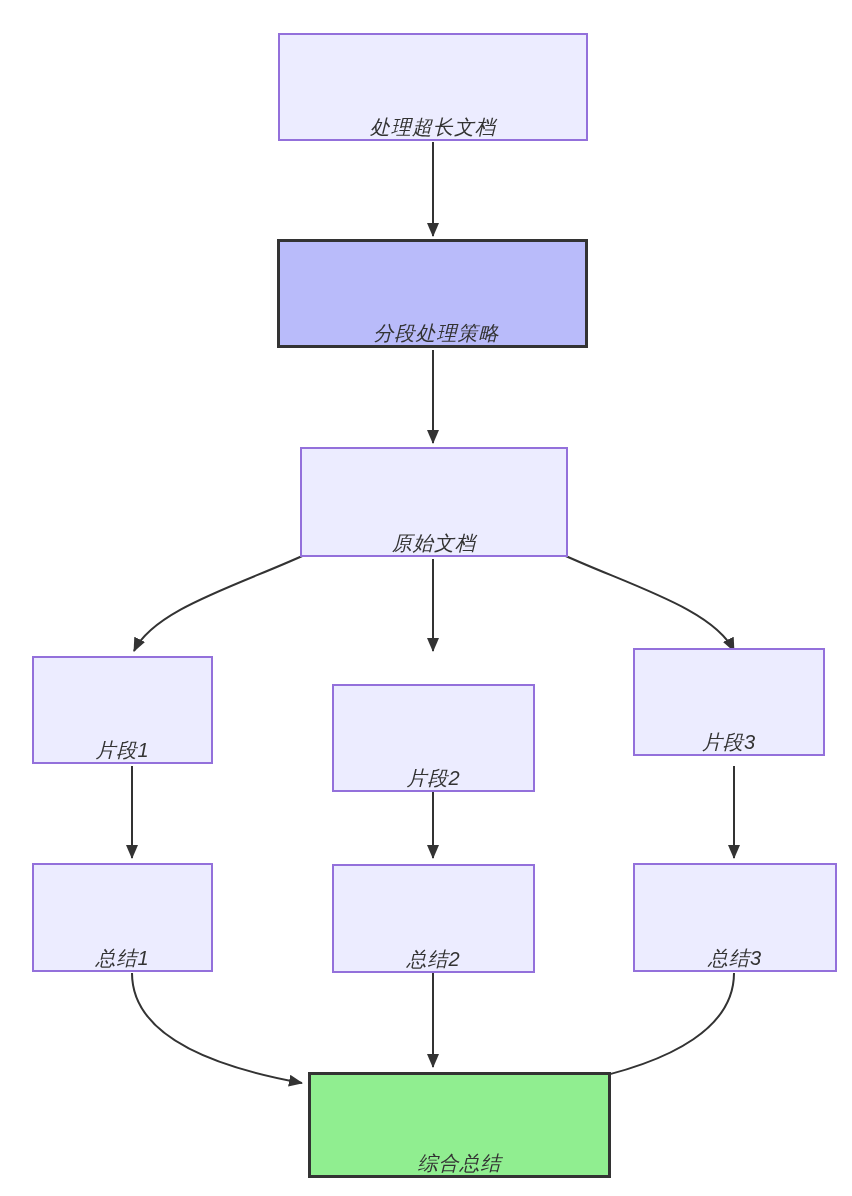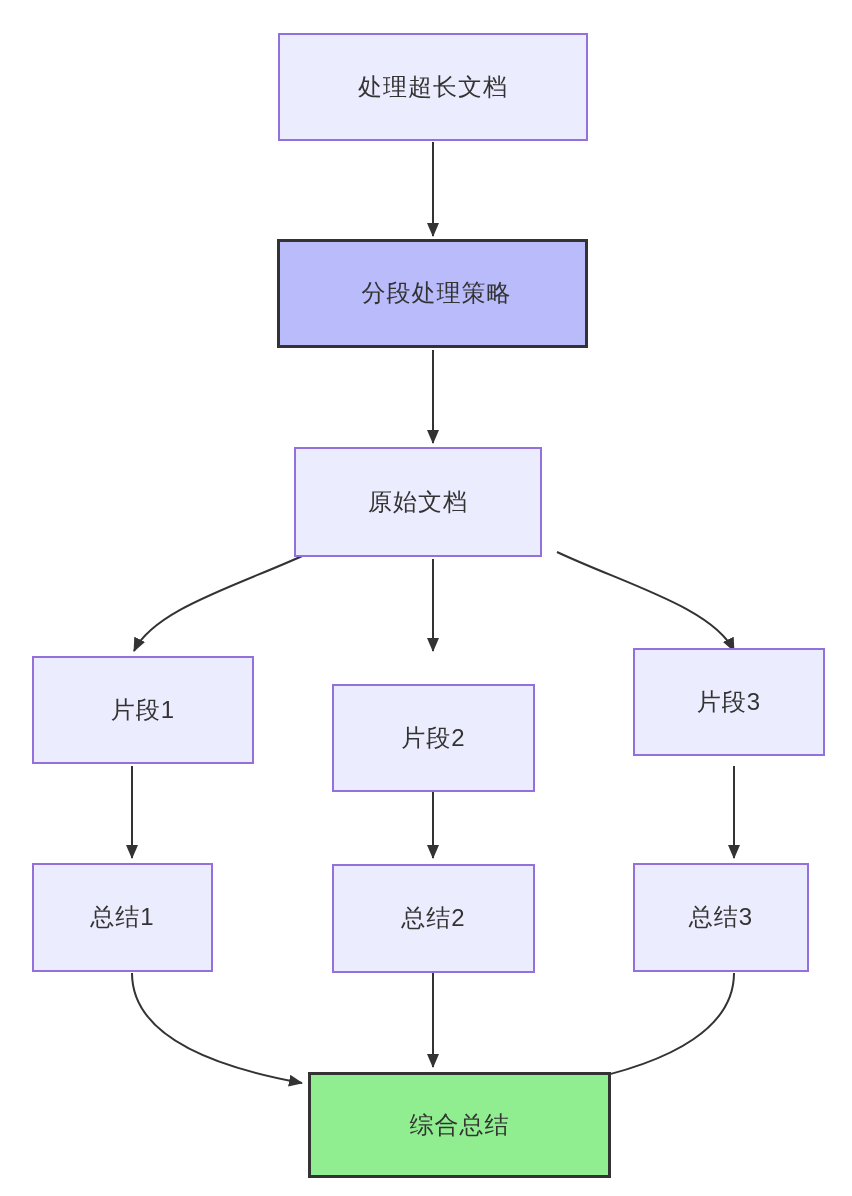--- a/index.html
+++ b/index.html
@@ -19,27 +19,28 @@
     position: absolute;
     left: 0;
     top: 0;
     width: 852px;
     height: 1196px;
   }
   .node {
     position: absolute;
     box-sizing: border-box;
     display: flex;
-    align-items: center;
+    align-items: flex-end;
     justify-content: center;
-    font-size: 24px;
+    font-size: 20px;
     line-height: 1.2;
     color: var(--text, #333333);
     text-align: center;
     letter-spacing: 1px;
+    font-style: italic;
   }
   .node.default {
     background: var(--node-fill, #ECECFF);
     border: 2px solid var(--node-border, #9370DB);
   }
   .node.highlight {
     background: var(--highlight-fill, #b9bbfa);
     border: 3px solid var(--highlight-border, #333333);
   }
   .node.success {
@@ -76,38 +77,38 @@
         <path d="M734,973 C734,1024 680,1062 571,1083" class="edge" marker-end="url(#arrowhead)"></path>
       </g>
   </svg>
   <div id="node-layer">
       <div class="node default" style="left: 278px; top: 33px; width: 310px; height: 108px;">
         <span>处理超长文档</span>
       </div>
       <div class="node highlight" style="left: 277px; top: 239px; width: 311px; height: 109px; padding-left: 8px;">
         <span>分段处理策略</span>
       </div>
-      <div class="node default" style="left: 294px; top: 447px; width: 248px; height: 110px;">
+      <div class="node default" style="left: 300px; top: 447px; width: 268px; height: 110px;">
         <span>原始文档</span>
       </div>
-      <div class="node default" style="left: 32px; top: 656px; width: 222px; height: 108px;">
+      <div class="node default" style="left: 32px; top: 656px; width: 181px; height: 108px;">
         <span>片段1</span>
       </div>
       <div class="node default" style="left: 332px; top: 656px; width: 203px; height: 108px; margin-top: 28px;">
         <span>片段2</span>
       </div>
       <div class="node default" style="left: 633px; top: 648px; width: 192px; height: 108px;">
         <span>片段3</span>
       </div>
       <div class="node default" style="left: 32px; top: 863px; width: 181px; height: 109px;">
         <span>总结1</span>
       </div>
       <div class="node default" style="left: 332px; top: 864px; width: 203px; height: 109px;">
         <span>总结2</span>
       </div>
-      <div class="node default" style="left: 633px; top: 863px; width: 176px; height: 109px;">
+      <div class="node default" style="left: 633px; top: 863px; width: 204px; height: 109px;">
         <span>总结3</span>
       </div>
       <div class="node success" style="left: 308px; top: 1072px; width: 303px; height: 106px;">
         <span>综合总结</span>
       </div>
     </div>
 </div>
 
 </body></html>

